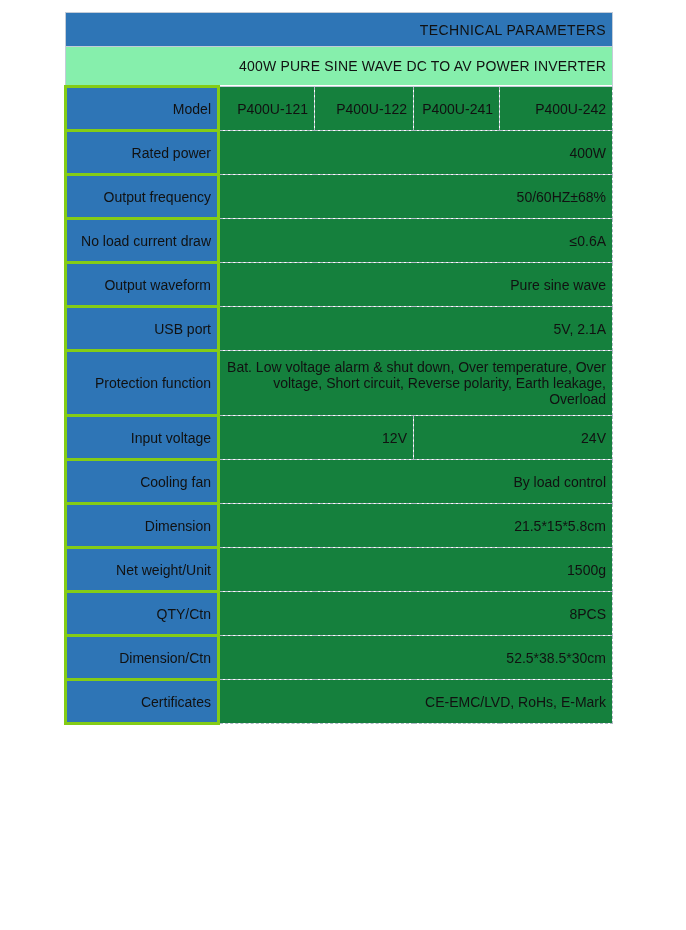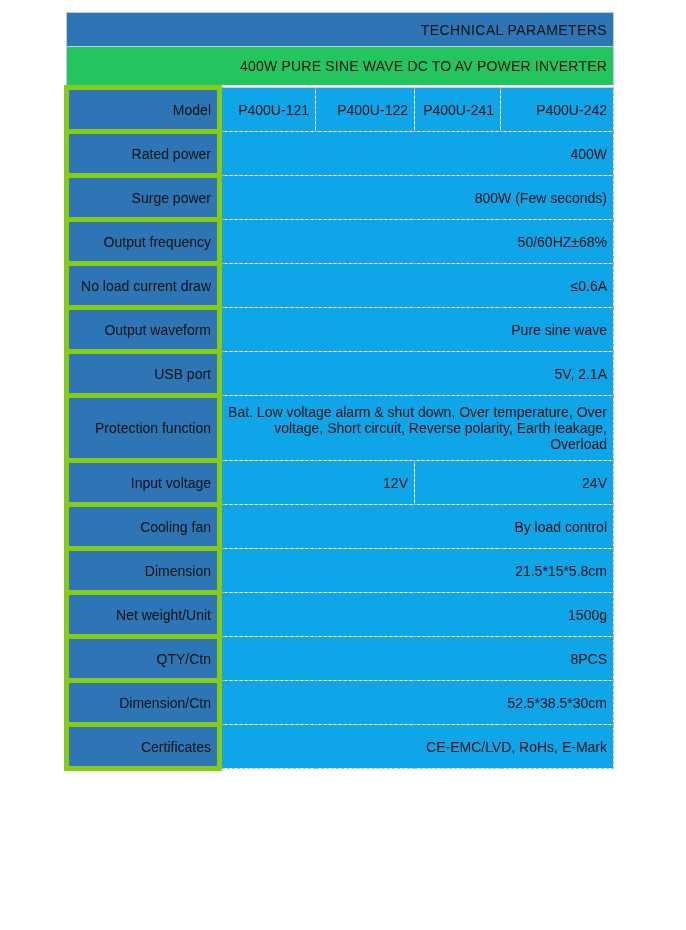--- a/index.html
+++ b/index.html
@@ -33,31 +33,31 @@
     padding: 2px 6px;
     overflow: hidden;
   }
   .title-cell {
     background: #2e75b6;
     height: 29px;
     border: 1px solid #c3ccd8;
     letter-spacing: 0.4px;
   }
   .subtitle-cell {
-    background: #22c55e;
+    background: #86efac;
     height: 34px;
     border: 1px solid #c3ccd8;
     letter-spacing: 0.2px;
   }
   .label-cell {
     background: #2e75b6;
-    border: 5px solid #84cc16;
+    border: 3px solid #84cc16;
   }
   .value-cell {
-    background: #0ea5e9;
+    background: #15803d;
     border: 1px dashed #b2bac6;
     margin-left: 30px;
   }
   tr.r { height: 44px; }
   tr.r-tall { height: 65px; }
   .protection-cell {
     line-height: 16px;
     padding: 4px 8px;
   }
 </style>
@@ -89,24 +89,20 @@
       <td class="value-cell">P400U-122</td>
       <td class="value-cell">P400U-241</td>
       <td class="value-cell">P400U-242</td>
     </tr>
 
     <tr class="r">
       <td class="label-cell">Rated power</td>
       <td colspan="4" class="value-cell">400W</td>
     </tr>
 
-    <tr class="r">
-      <td class="label-cell">Surge power</td>
-      <td colspan="4" class="value-cell">800W (Few seconds)</td>
-    </tr>
 
 
     <tr class="r">
       <td class="label-cell">Output frequency</td>
       <td colspan="4" class="value-cell">50/60HZ±68%</td>
     </tr>
 
     <tr class="r">
       <td class="label-cell">No load current draw</td>
       <td colspan="4" class="value-cell">≤0.6A</td>

